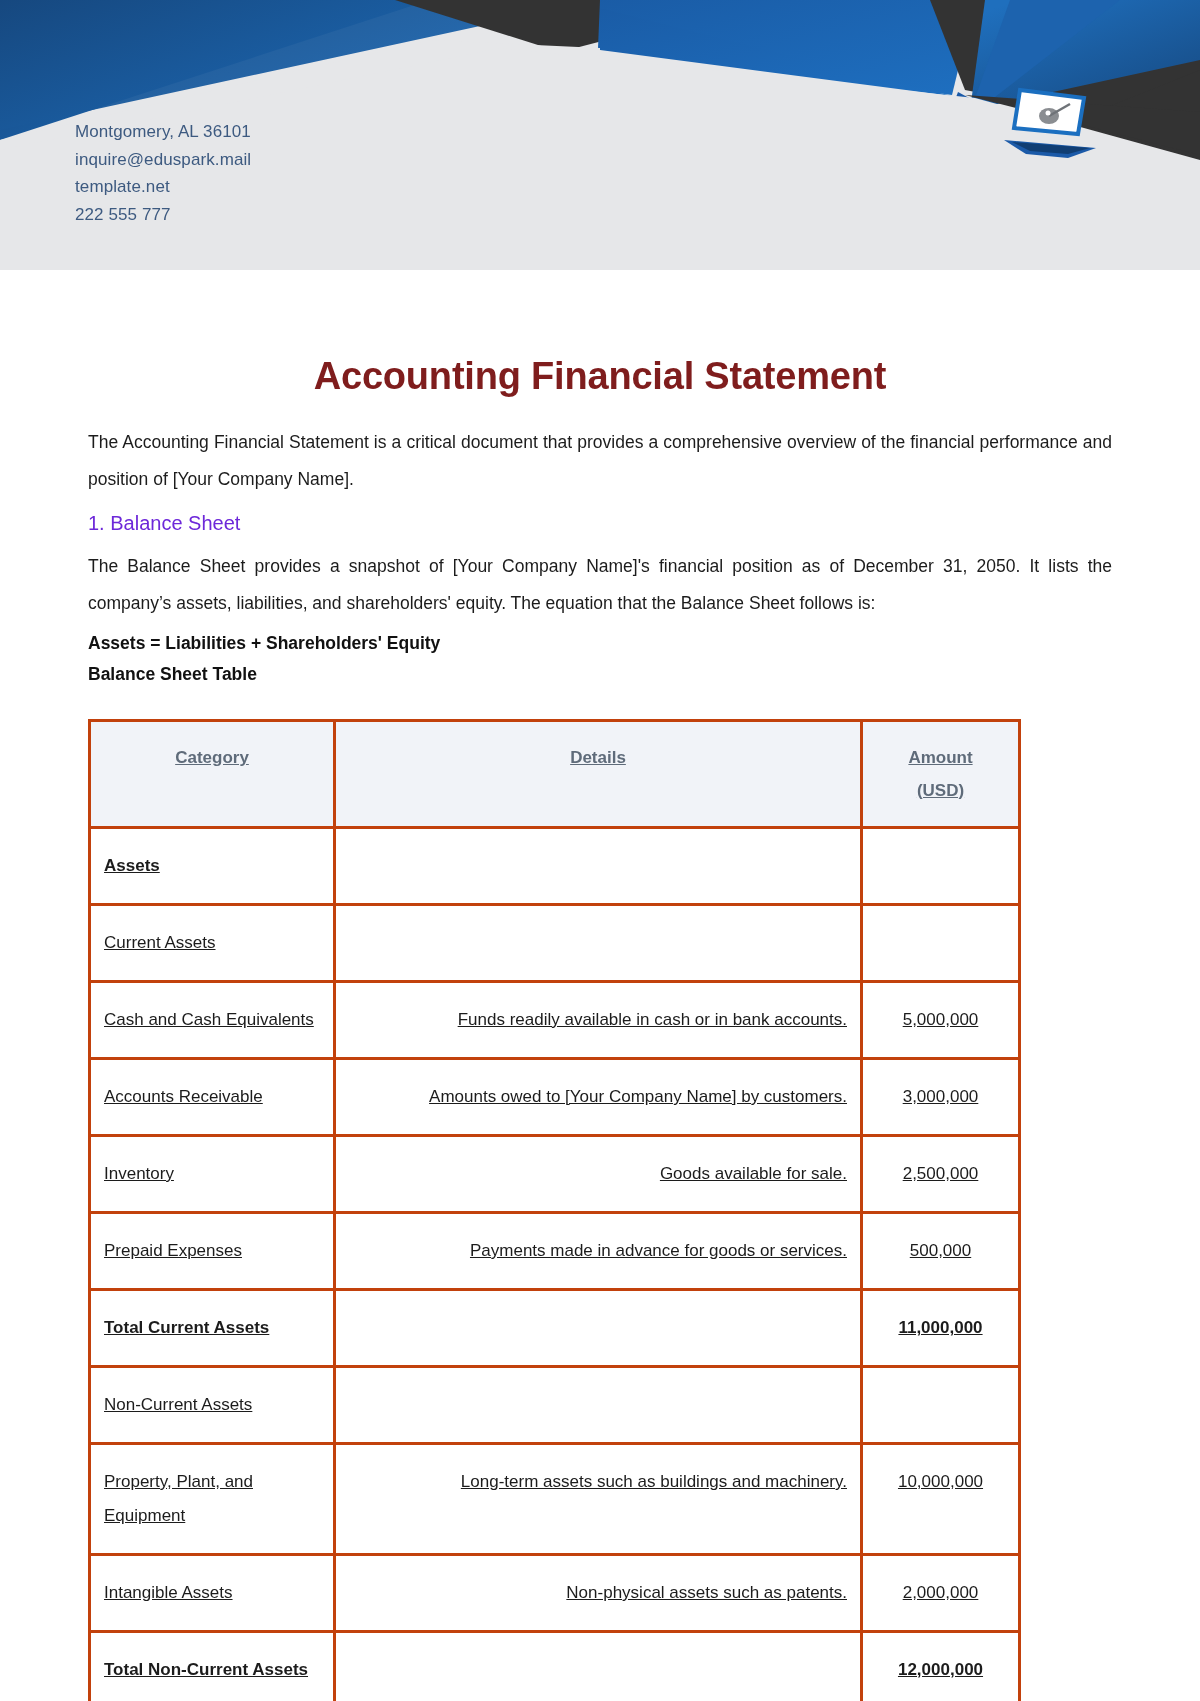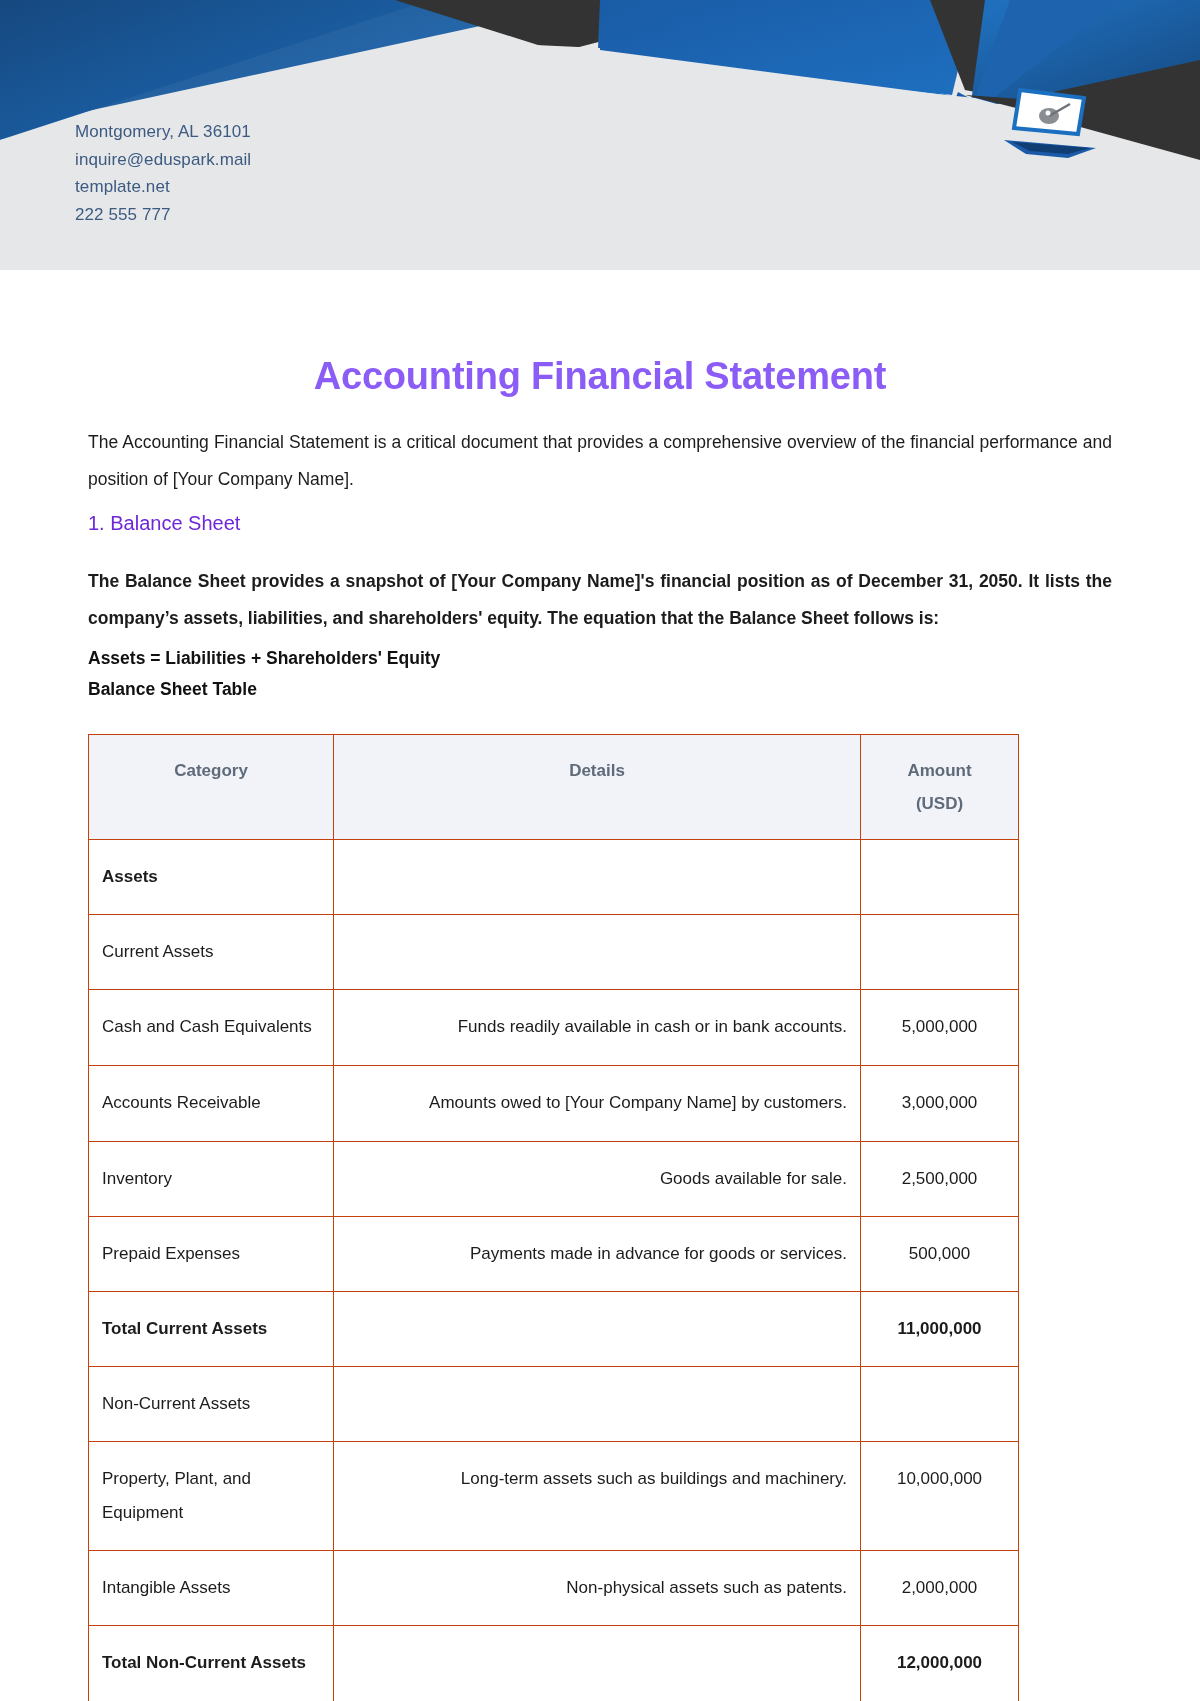--- a/index.html
+++ b/index.html
@@ -55,32 +55,32 @@
 
   
   .doc {
     position: relative;
     padding: 0 88px;
   }
   .doc-title {
     text-align: center;
     font-size: 38px;
     font-weight: bold;
-    color: #8b5cf6;
+    color: #7f1d1d;
     margin-top: 85px;
     letter-spacing: -0.2px;
   }
   .para {
     text-align: justify;
     font-size: 17.5px;
     line-height: 37px;
     color: #1c1c1c;
     margin-top: 26px;
   }
-  .para-tight { margin-top: 23px; font-weight: bold; }
+  .para-tight { margin-top: 8px; }
   .h2 {
     font-size: 20px;
     font-weight: normal;
     color: #6d28d9;
     margin-top: 8px;
     line-height: 34px;
   }
   .strong-line {
     font-size: 17.5px;
     font-weight: bold;
@@ -95,24 +95,25 @@
     width: 930px;
     border-collapse: collapse;
     margin-top: 29px;
     table-layout: fixed;
   }
   table.bs col.c-cat { width: 245px; }
   table.bs col.c-det { width: 527px; }
   table.bs col.c-amt { width: 158px; }
 
   table.bs th, table.bs td {
-    border: 1px solid #c2410c;
+    border: 3px solid #c2410c;
     vertical-align: top;
     font-size: 17px;
     color: #1c1c1c;
+    text-decoration: underline;
   }
   table.bs thead th {
     background: #f1f3f8;
     color: #5f6b7a;
     font-weight: bold;
     text-align: center;
     padding: 19px 12px;
     line-height: 33px;
     height: 92px;
     vertical-align: top;

